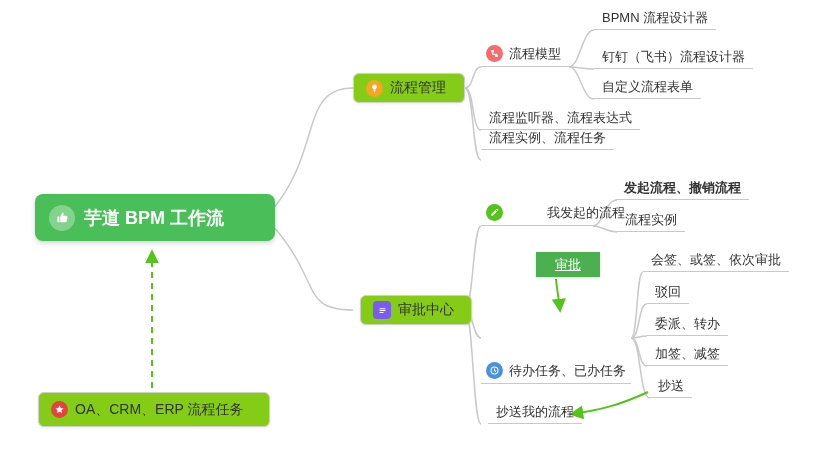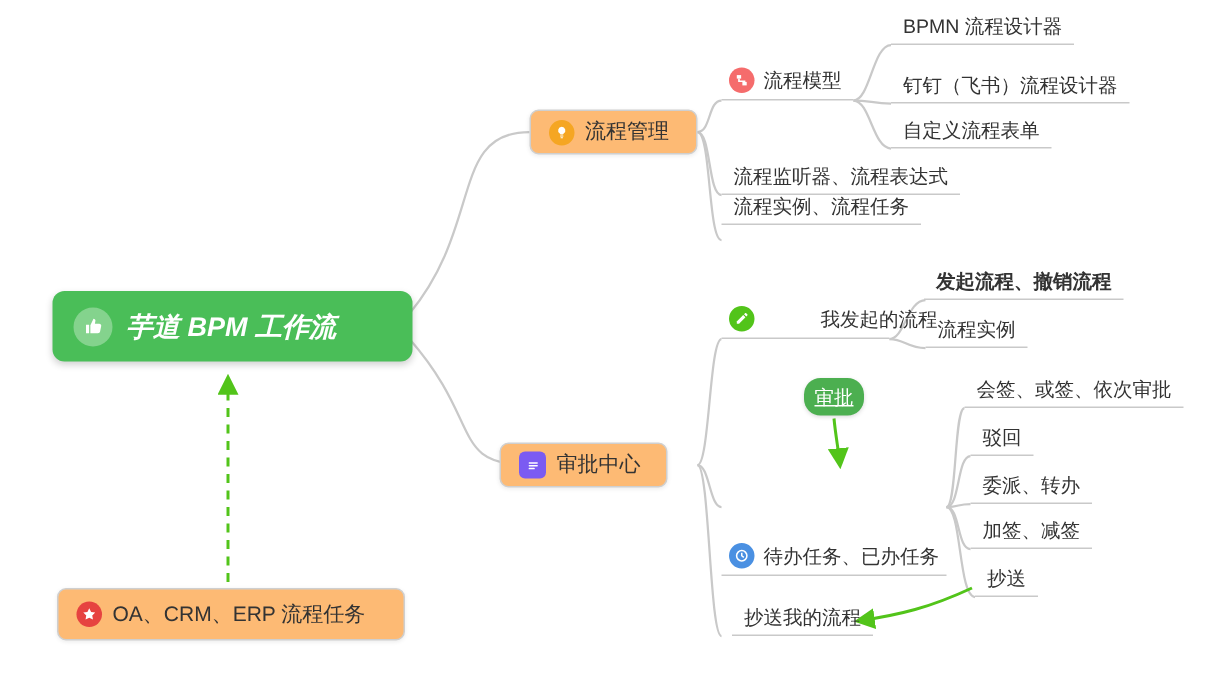--- a/index.html
+++ b/index.html
@@ -7,51 +7,51 @@
   body { font-family:"Liberation Sans","DejaVu Sans",sans-serif; color:#333; }
   .canvas { position:relative; width:814px; height:453px; background:#ffffff; overflow:hidden; }
   svg.layer { position:absolute; left:0; top:0; width:814px; height:453px; pointer-events:none; }
 
   
   .root-node {
     position:absolute; left:35px; top:194px; width:240px; height:47px;
     background:#4abe58; border-radius:8px; color:#fff;
     display:flex; align-items:center; gap:9px; padding:0 14px;
     font-size:18px; font-weight:bold; box-shadow:0 2px 5px rgba(0,0,0,.18);
-    cursor:pointer; white-space:nowrap;font-style:italic;
+    cursor:pointer; white-space:nowrap;
   }
   .root-badge {
     width:26px; height:26px; border-radius:50%; background:rgba(255,255,255,.32);
     display:inline-flex; align-items:center; justify-content:center; flex:none;
   }
 
   
   .box-node {
-    position:absolute; height:30px; background:#fdba74; border:1px solid #cfcfcf;
+    position:absolute; height:30px; background:#84cc16; border:1px solid #cfcfcf;
     border-radius:6px; display:flex; align-items:center; gap:7px; padding:0 12px;
     font-size:14px; box-shadow:0 1px 3px rgba(0,0,0,.08); cursor:pointer; white-space:nowrap;
   }
 
   
   .leaf {
     position:absolute; height:22px; display:flex; align-items:center; gap:6px;
     padding:0 8px 2px 8px; font-size:13px; white-space:nowrap;
     border-bottom:1.5px solid #c9c9c9; cursor:pointer;
   }
   .leaf.iconleaf { height:24px; padding-left:5px; }
 
   .badge {
     width:17px; height:17px; border-radius:50%; flex:none;
     display:inline-flex; align-items:center; justify-content:center;
   }
   .badge.square { border-radius:4px; width:18px; height:18px; }
 
   .tag {
-    position:absolute; left:536px; top:252px; width:40px; height:25px;
-    background:#4caf50; color:#fff; font-size:13px; border-radius:11px;
+    position:absolute; left:536px; top:252px; width:64px; height:25px;
+    background:#4caf50; color:#fff; font-size:13px; border-radius:0;
     display:flex; align-items:center; justify-content:center; cursor:pointer;
     box-shadow:0 1px 3px rgba(0,0,0,.15);
     text-decoration:underline;
   }
 </style>
 </head>
 <body>
 
 <div class="canvas">
 
@@ -128,21 +128,21 @@
   <div class="leaf" style="left:594px; top:77px;">
     <span>自定义流程表单</span>
   </div>
   <div class="leaf" style="left:481px; top:108px;">
     <span>流程监听器、流程表达式</span>
   </div>
   <div class="leaf" style="left:481px; top:128px;justify-content:flex-end;">
     <span>流程实例、流程任务</span>
   </div>
 
-  <div class="box-node" style="left:333px; top:295px; width:112px;text-align:center;">
+  <div class="box-node" style="left:360px; top:295px; width:112px;text-align:center;">
     <span class="badge square" style="background:#7b5bf2;">
       <svg width="11" height="11" viewBox="0 0 16 16" fill="#ffffff">
         <rect x="3.5" y="4.6" width="9" height="1.5" rx="0.7"></rect>
         <rect x="3.5" y="7.3" width="9" height="1.5" rx="0.7"></rect>
         <rect x="3.5" y="10" width="6" height="1.5" rx="0.7"></rect>
       </svg>
     </span>
     <span>审批中心</span>
   </div>
 

